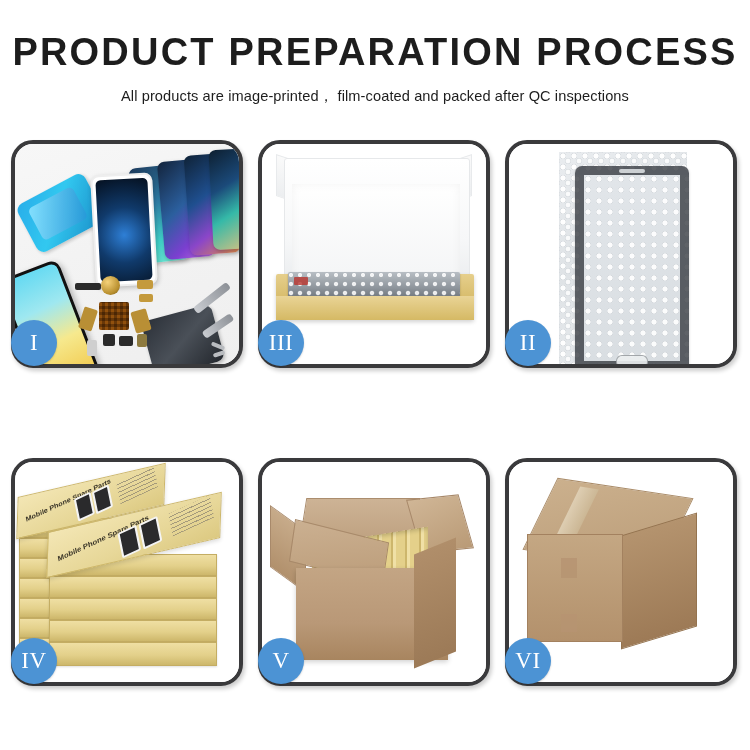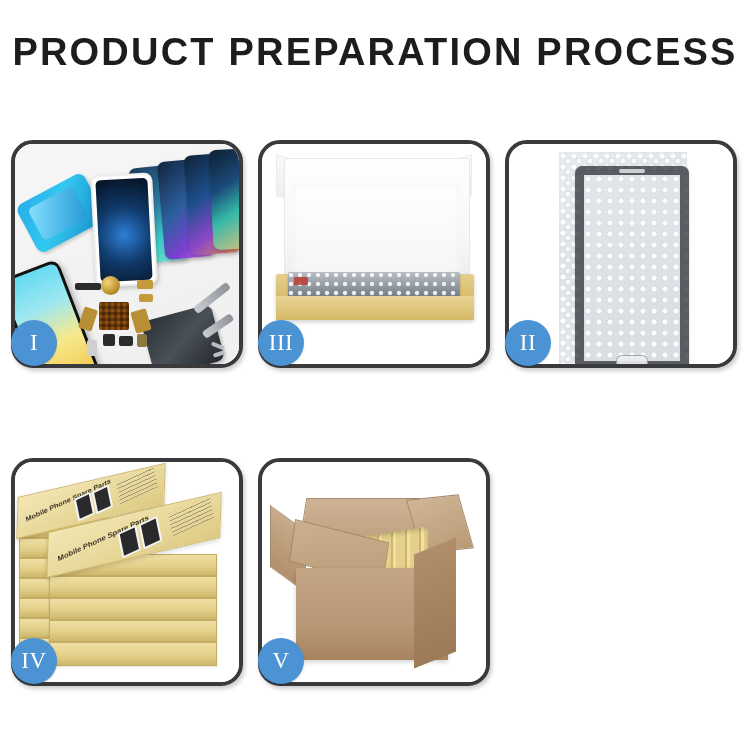--- a/index.html
+++ b/index.html
@@ -304,20 +304,21 @@
   }
   .tape-tab2{position:absolute;left:52px;top:152px;width:16px;height:18px;background:#b69472;opacity:.8;}
 </style>
 </head>
 <body>
 
 <div class="page">
 
   <div class="header">
     <div class="title">PRODUCT PREPARATION PROCESS</div>
+    <div class="subtitle">All products are image-printed， film-coated and packed after QC inspections</div>
   </div>
 
   <div class="grid">
 
     <div class="card">
       <div class="card-inner p1">
         <div class="ph glass"></div>
         <div class="ph s1"></div>
         <div class="ph s2"></div>
         <div class="ph s3"></div>
@@ -410,15 +411,26 @@
         <div class="flap-right"></div>
         <div class="inner-boxes"></div>
         <div class="flap-left"></div>
         <div class="carton-topL"></div>
         <div class="carton-body"></div>
         <div class="carton-right"></div>
       </div>
       <div class="badge">V</div>
     </div>
 
+    <div class="card">
+      <div class="card-inner p6">
+        <div class="sealed-top"></div>
+        <div class="tape"></div>
+        <div class="sealed-side"></div>
+        <div class="sealed-front"></div>
+        <div class="tape-tab"></div>
+        <div class="tape-tab2"></div>
+      </div>
+      <div class="badge">VI</div>
+    </div>
 
   </div>
 </div>
 
 </body></html>

